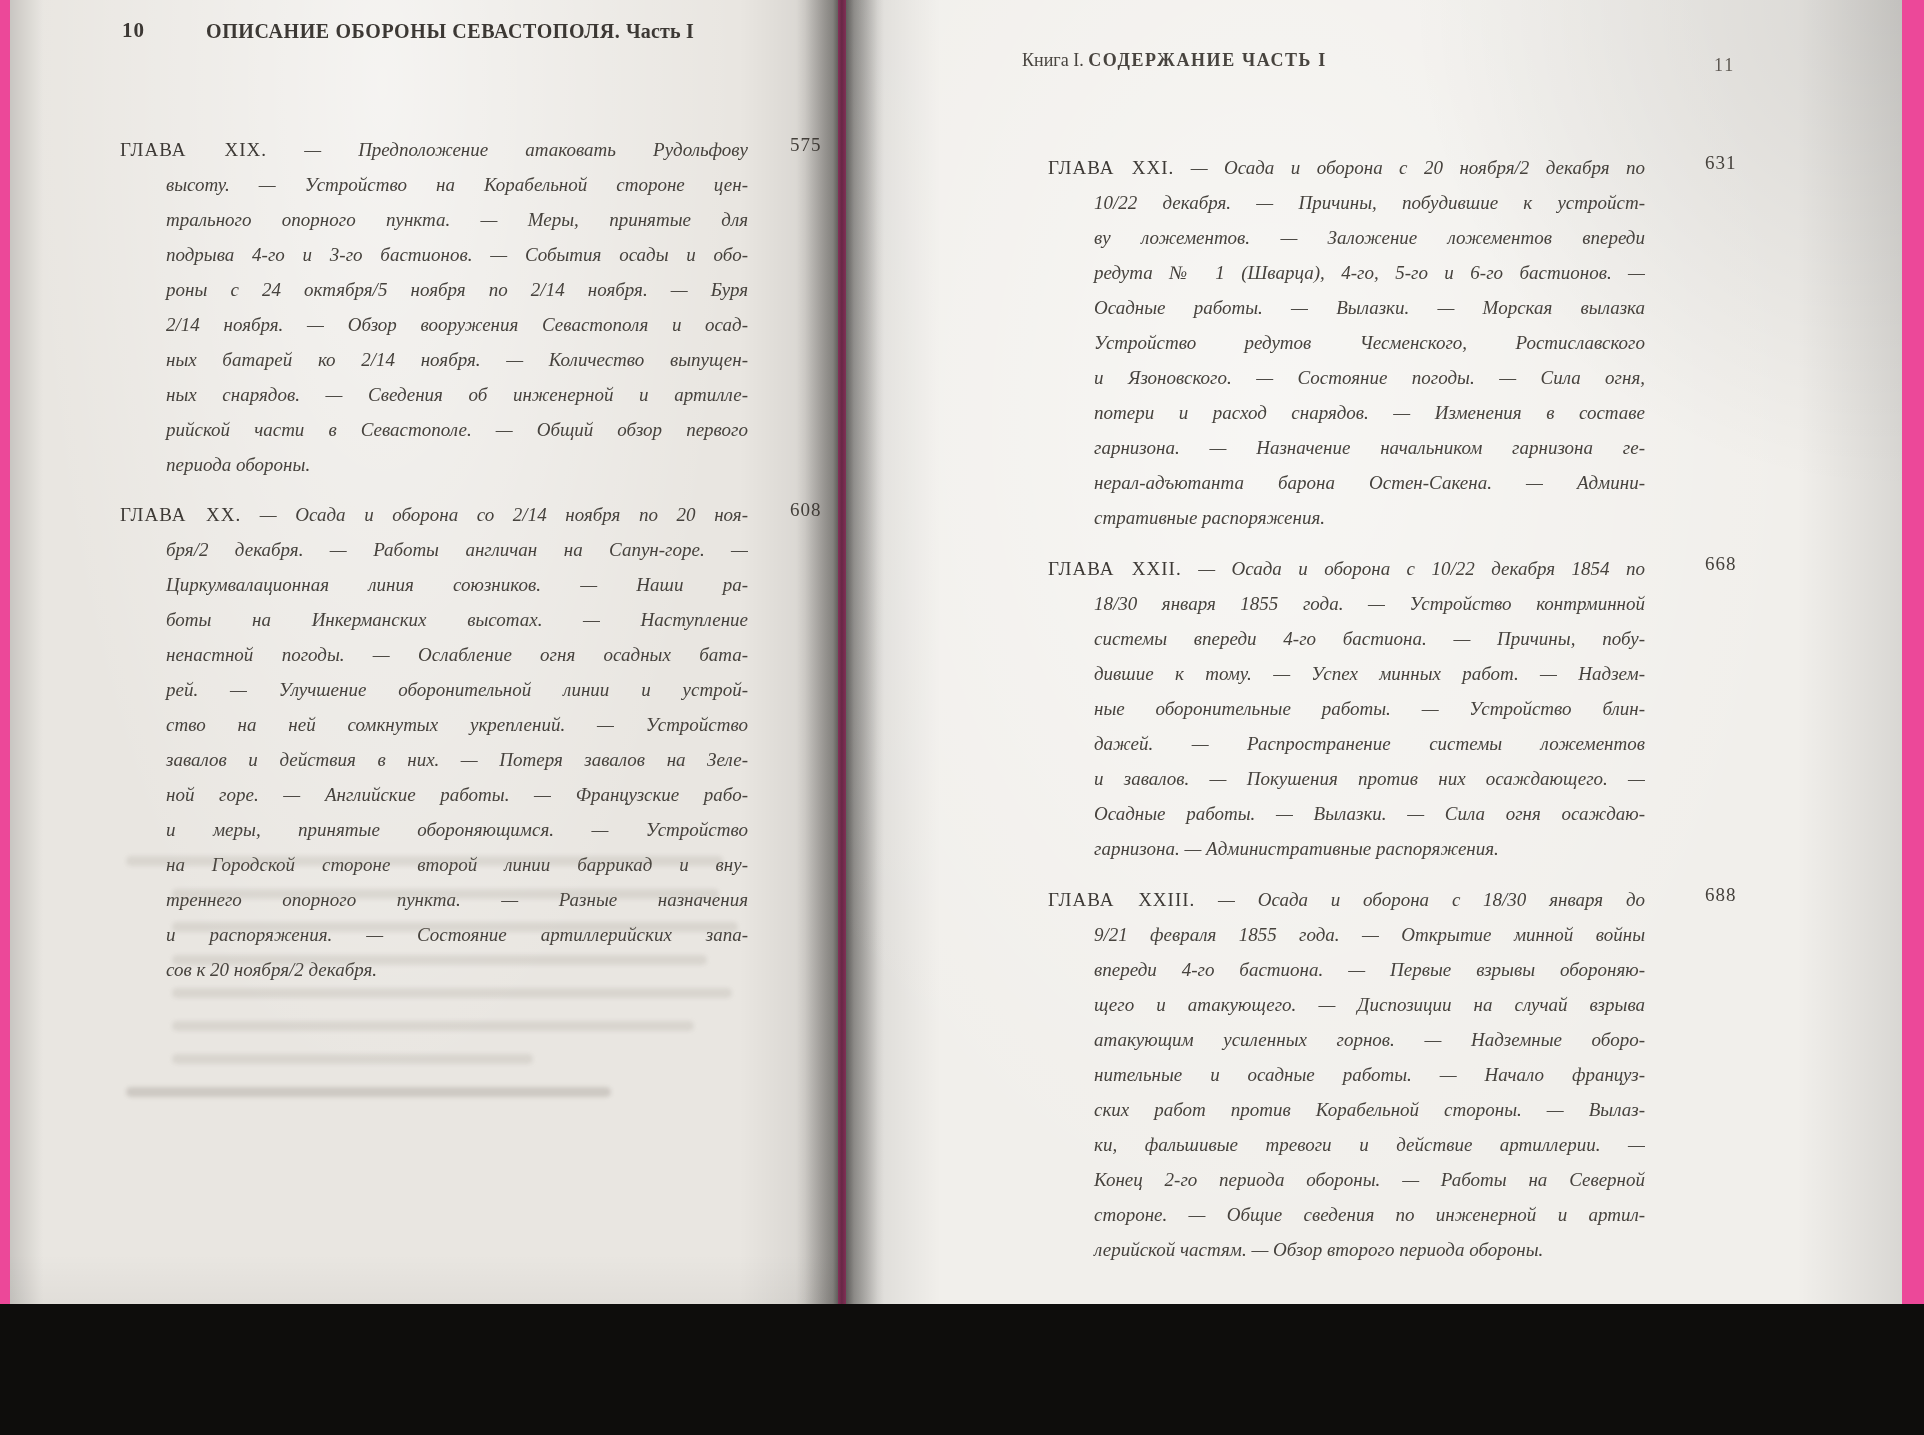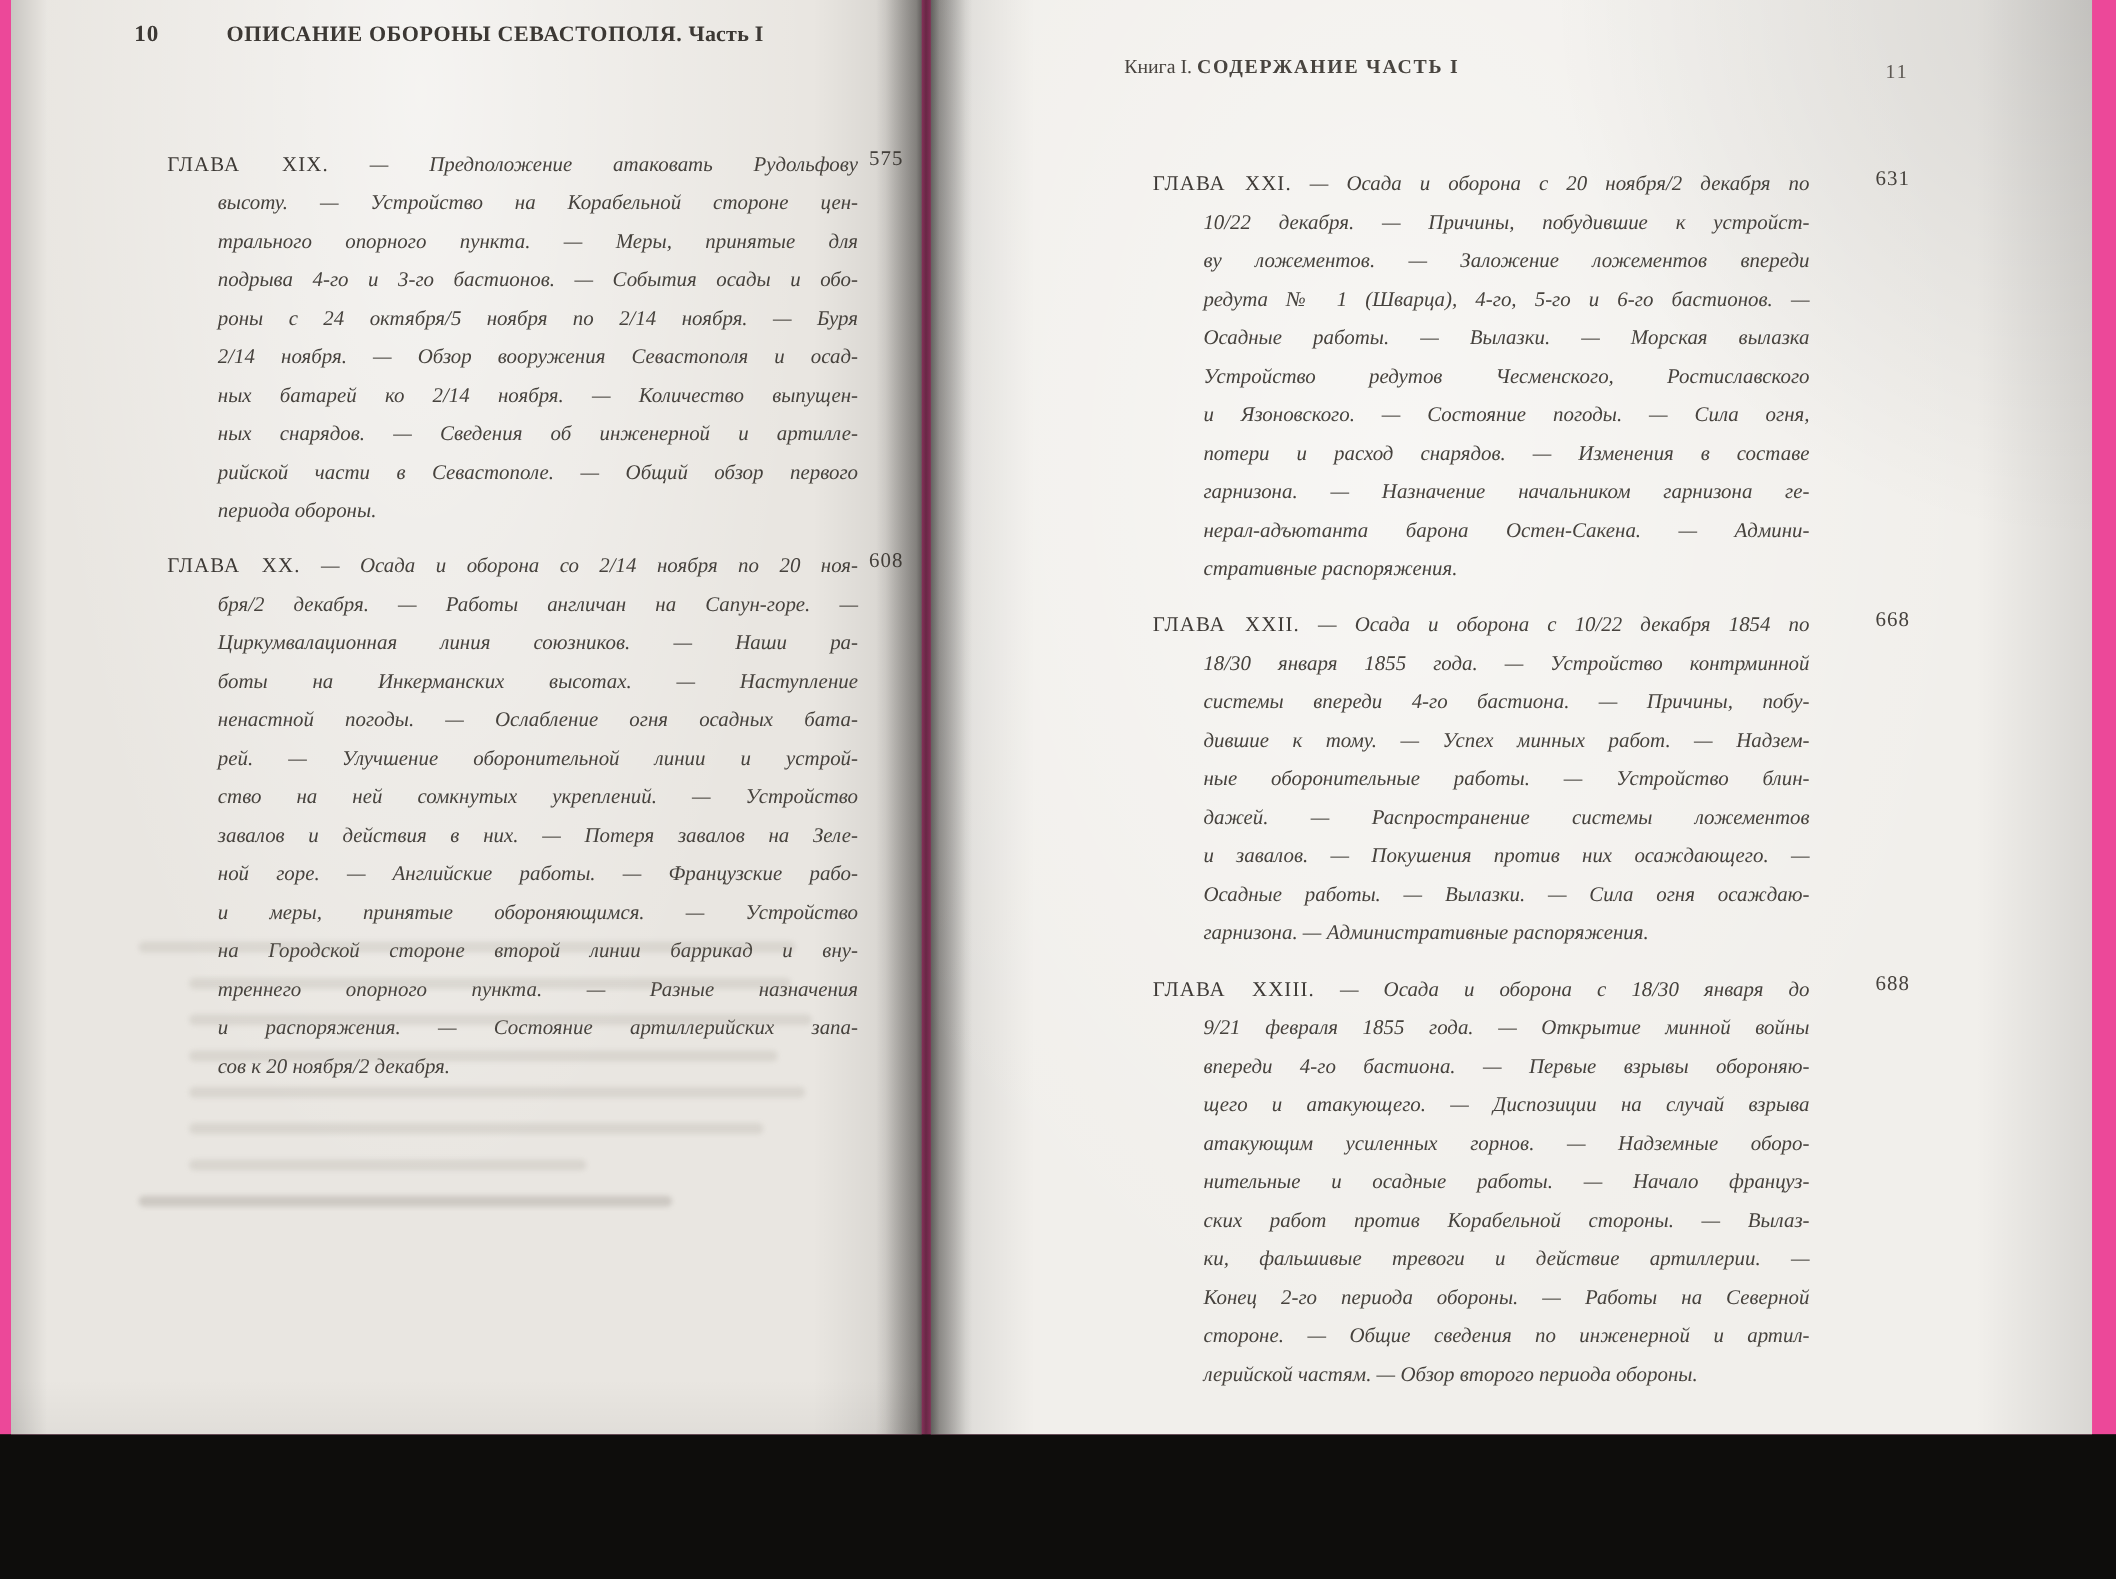--- a/index.html
+++ b/index.html
@@ -32,21 +32,21 @@
   #lp-title .part{font-weight:bold;letter-spacing:0.2px;}
   #rp-title{left:176px;top:50px;font-size:18px;color:#48443f;}
   #rp-title .caps{letter-spacing:1.6px;font-weight:600;}
   #rp-num{left:868px;top:55px;font-size:18px;letter-spacing:2px;color:#5d5852;}
 
   
   .entries{position:absolute;}
   #lp-entries{left:110px;top:132px;width:740px;}
   #rp-entries{left:202px;top:150px;width:727px;}
   .entry{position:relative;}
-  #lp-entries .entry{margin-bottom:15px;margin-left:32px;}
+  #lp-entries .entry{margin-bottom:15px;}
   #rp-entries .entry{margin-bottom:16px;}
   #lp-entries .lines{width:628px;}
   #rp-entries .lines{width:597px;}
   .line{font-style:italic;font-size:19px;line-height:35px;
         text-align:justify;text-align-last:justify;-moz-text-align-last:justify;
         color:#46423d;}
   .line.cont{padding-left:46px;}
   .line.last{text-align-last:left;-moz-text-align-last:left;}
   .chapter-label{font-style:normal;letter-spacing:1px;color:#3e3a36;}
   .pageref{position:absolute;top:2px;right:0;width:70px;

